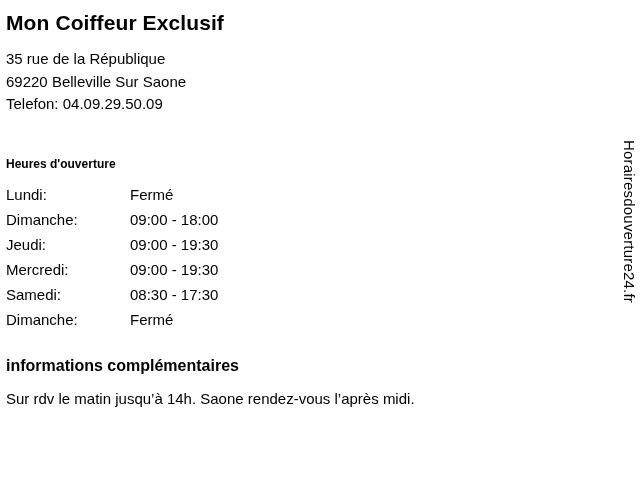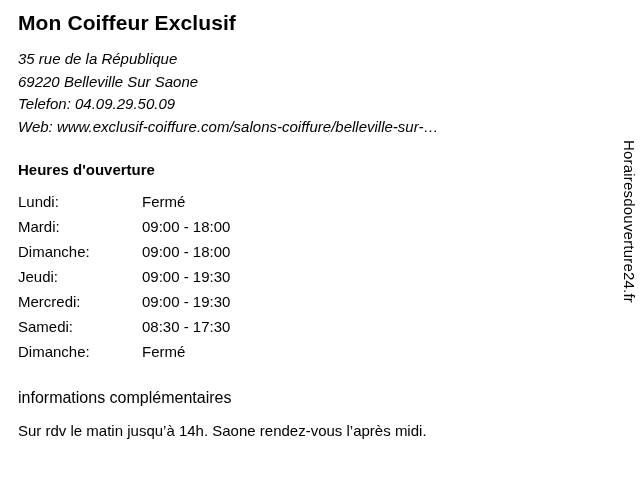--- a/index.html
+++ b/index.html
@@ -17,65 +17,64 @@
   }
   .page {
     position: absolute;
     left: 0;
     top: 0;
     width: 640px;
     height: 480px;
   }
   .content {
     position: absolute;
-    left: 18px;
+    left: 6px;
     top: 10px;
     width: 566px;
   }
   .salon-title {
     font-size: 21px;
     font-weight: bold;
     line-height: 26px;
     margin: 0 0 12px 0;
     letter-spacing: 0.1px;
   }
   .address-block {
     font-size: 15px;
     line-height: 22.5px;
   }
   .address-line {
     white-space: nowrap;
     overflow: hidden;
     text-overflow: ellipsis;
     max-width: 566px;
-    font-style: italic;
   }
   .section-title {
-    font-size: 15px;
+    font-size: 12px;
     font-weight: bold;
-    margin-top: 23px;
+    margin-top: 41px;
     margin-bottom: 14px;
   }
   .hours-table {
     border-collapse: collapse;
     font-size: 15px;
   }
   .hours-table td {
     padding: 0 0 6px 0;
     vertical-align: top;
     line-height: 19px;
     white-space: nowrap;
   }
   .day-cell {
     width: 118px;
     padding-right: 6px !important;
   }
   .info-title {
     font-size: 16px;
-    font-weight: normal;
+    font-weight: bold;
     margin-top: 22px;
     margin-bottom: 13px;
   }
   .info-text {
     font-size: 15px;
     line-height: 21px;
   }
   .side-label {
     position: absolute;
     right: 2px;
@@ -94,34 +93,29 @@
 <div class="page">
 
   <div class="content">
 
     <h1 class="salon-title">Mon Coiffeur Exclusif</h1>
 
     <div class="address-block">
       <div class="address-line">35 rue de la République</div>
       <div class="address-line">69220 Belleville Sur Saone</div>
       <div class="address-line">Telefon: 04.09.29.50.09</div>
-      <div class="address-line">Web: www.exclusif-coiffure.com/salons-coiffure/belleville-sur-…</div>
     </div>
 
     <div class="section-title">Heures d'ouverture</div>
 
     <table class="hours-table">
       <tbody>
         <tr>
           <td class="day-cell">Lundi:</td>
           <td class="time-cell">Fermé</td>
-        </tr>
-        <tr>
-          <td class="day-cell">Mardi:</td>
-          <td class="time-cell">09:00 - 18:00</td>
         </tr>
         <tr>
           <td class="day-cell">Dimanche:</td>
           <td class="time-cell">09:00 - 18:00</td>
         </tr>
         <tr>
           <td class="day-cell">Jeudi:</td>
           <td class="time-cell">09:00 - 19:30</td>
         </tr>
         <tr>

